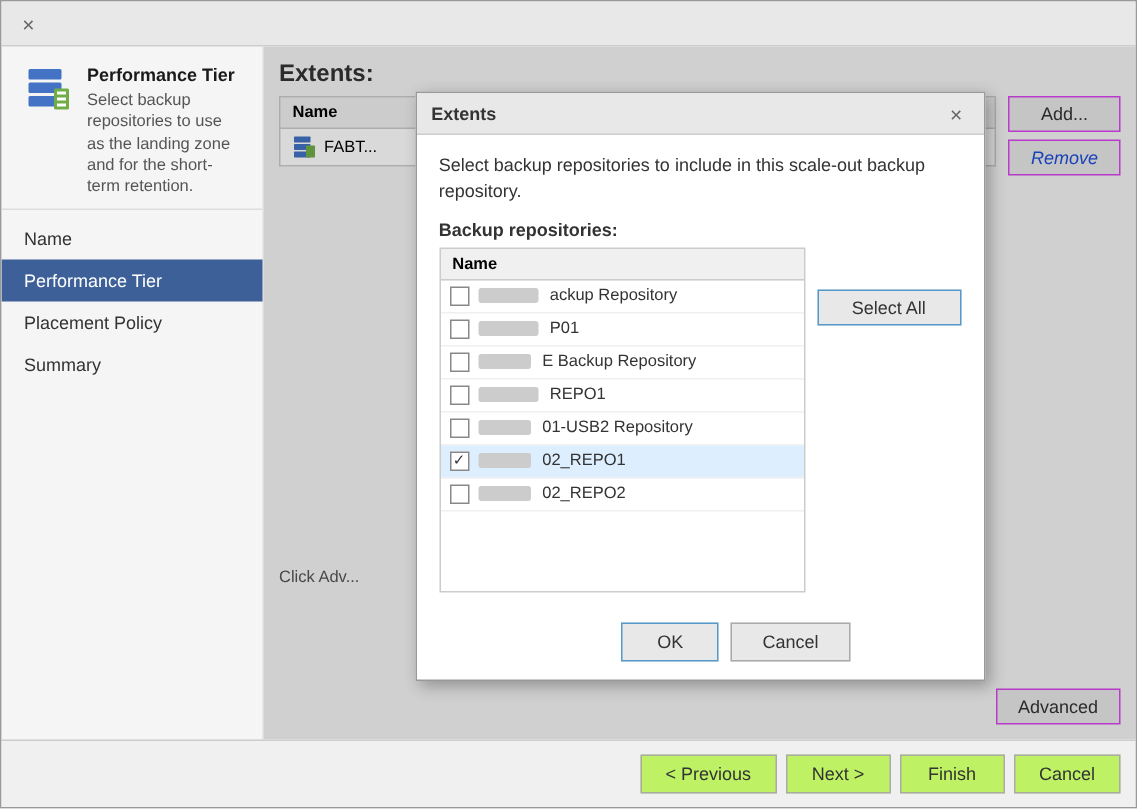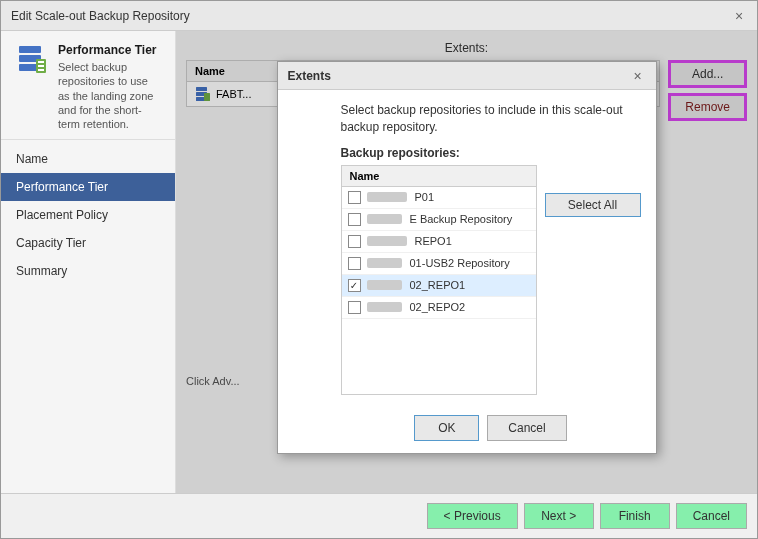--- a/index.html
+++ b/index.html
@@ -107,25 +107,24 @@
 
     
     .main-area {
       flex: 1;
       padding: 10px;
       position: relative;
       background: #f5f5f5;
     }
 
     .extents-label {
-      font-size: 12px;
-      font-weight: 400;
+      font-size: 16px;
+      font-weight: 700;
       margin-bottom: 5px;
       color: #333;
-      text-align: center;
     }
 
     .extents-table {
       width: 100%;
       border: 1px solid #ccc;
       border-collapse: collapse;
       background: white;
       height: 280px;
     }
 
@@ -156,30 +155,31 @@
       top: 30px;
       display: flex;
       flex-direction: column;
       gap: 5px;
     }
 
     .btn {
       padding: 4px 14px;
       font-size: 12px;
       cursor: pointer;
-      border: 3px solid #d946ef;
+      border: 1px solid #d946ef;
       background: #e8e8e8;
       color: #333;
       min-width: 70px;
       text-align: center;
     }
 
     .btn:disabled {
-      color: #7f1d1d;
+      color: #1d4ed8;
       cursor: default;
+      font-style: italic;
     }
 
     .bottom-text {
       font-size: 11px;
       color: #555;
       margin-top: 5px;
     }
 
     
     .bottom-bar {
@@ -191,21 +191,21 @@
       justify-content: flex-end;
       padding: 0 10px;
       gap: 6px;
     }
 
     .btn-bottom {
       padding: 5px 16px;
       font-size: 12px;
       cursor: pointer;
       border: 1px solid #aaa;
-      background: #86efac;
+      background: #bef264;
       color: #333;
       min-width: 70px;
     }
 
     
     .modal-overlay {
       position: absolute;
       top: 0;
       left: 0;
       right: 0;
@@ -247,21 +247,20 @@
       color: #666;
       width: 16px;
       height: 16px;
       display: flex;
       align-items: center;
       justify-content: center;
     }
 
     .modal-body {
       padding: 12px 15px;
-      margin-left: 48px;
     }
 
     .modal-desc {
       font-size: 12px;
       color: #333;
       margin-bottom: 10px;
       line-height: 1.4;
     }
 
     .modal-sub-label {
@@ -385,21 +384,20 @@
       top: 280px;
       z-index: 5;
     }
   </style>
 </head>
 <body>
 
 <div class="main-window">
 
   <div class="title-bar">
-    <span class="title-bar-text">Edit Scale-out Backup Repository</span>
     <span class="title-bar-close">×</span>
   </div>
 
   <div class="main-content">
 
     <div class="sidebar">
       <div class="sidebar-header">
 
         <svg class="sidebar-icon" viewBox="0 0 32 32" xmlns="http://www.w3.org/2000/svg">
           <rect x="3" y="3" width="22" height="7" rx="1" fill="#4472c4"></rect>
@@ -412,21 +410,20 @@
         </svg>
         <div class="sidebar-header-text">
           <h3>Performance Tier</h3>
           <p>Select backup repositories to use as the landing zone and for the short-term retention.</p>
         </div>
       </div>
       <div class="sidebar-nav">
         <div class="sidebar-item">Name</div>
         <div class="sidebar-item active">Performance Tier</div>
         <div class="sidebar-item">Placement Policy</div>
-        <div class="sidebar-item">Capacity Tier</div>
         <div class="sidebar-item">Summary</div>
       </div>
     </div>
 
     <div class="main-area" style="position: relative;">
       <div class="extents-label">Extents:</div>
       <div style="display: flex; gap: 8px; height: 310px;">
         <table class="extents-table" style="flex:1; height: auto; align-self: flex-start;">
           <thead>
             <tr>
@@ -450,40 +447,48 @@
           </tbody>
         </table>
         <div class="right-buttons" style="position:static; display:flex; flex-direction:column; gap:5px; padding-top:0;">
           <button class="btn">Add...</button>
           <button class="btn" disabled="">Remove</button>
         </div>
       </div>
 
       <div class="bottom-text">Click Adv...</div>
 
+      <div style="position:absolute; right:10px; bottom:10px;">
+        <button class="btn">Advanced</button>
+      </div>
 
       <div class="red-arrow">
         <svg width="60" height="30" viewBox="0 0 60 30">
           <polygon points="0,8 40,8 40,0 60,15 40,30 40,22 0,22" fill="#e03030"></polygon>
         </svg>
       </div>
 
       <div class="modal-overlay">
         <div class="modal">
           <div class="modal-title-bar">
             <span class="modal-title-text">Extents</span>
             <span class="modal-close">×</span>
           </div>
           <div class="modal-body">
             <div class="modal-desc">Select backup repositories to include in this scale-out backup repository.</div>
             <div class="modal-sub-label">Backup repositories:</div>
             <div class="modal-list-container">
               <div class="repo-list">
                 <div class="repo-list-header">Name</div>
 
+                <div class="repo-list-item">
+                  <div class="checkbox"></div>
+                  <span style="display:inline-block; width:40px; height:10px; background:#ccc; border-radius:2px; margin-right:2px;"></span>
+                  <span class="repo-name-text">ackup Repository</span>
+                </div>
                 <div class="repo-list-item">
                   <div class="checkbox"></div>
                   <span style="display:inline-block; width:40px; height:10px; background:#ccc; border-radius:2px; margin-right:2px;"></span>
                   <span class="repo-name-text">P01</span>
                 </div>
                 <div class="repo-list-item">
                   <div class="checkbox"></div>
                   <span style="display:inline-block; width:35px; height:10px; background:#ccc; border-radius:2px; margin-right:2px;"></span>
                   <span class="repo-name-text">E Backup Repository</span>
                 </div>

